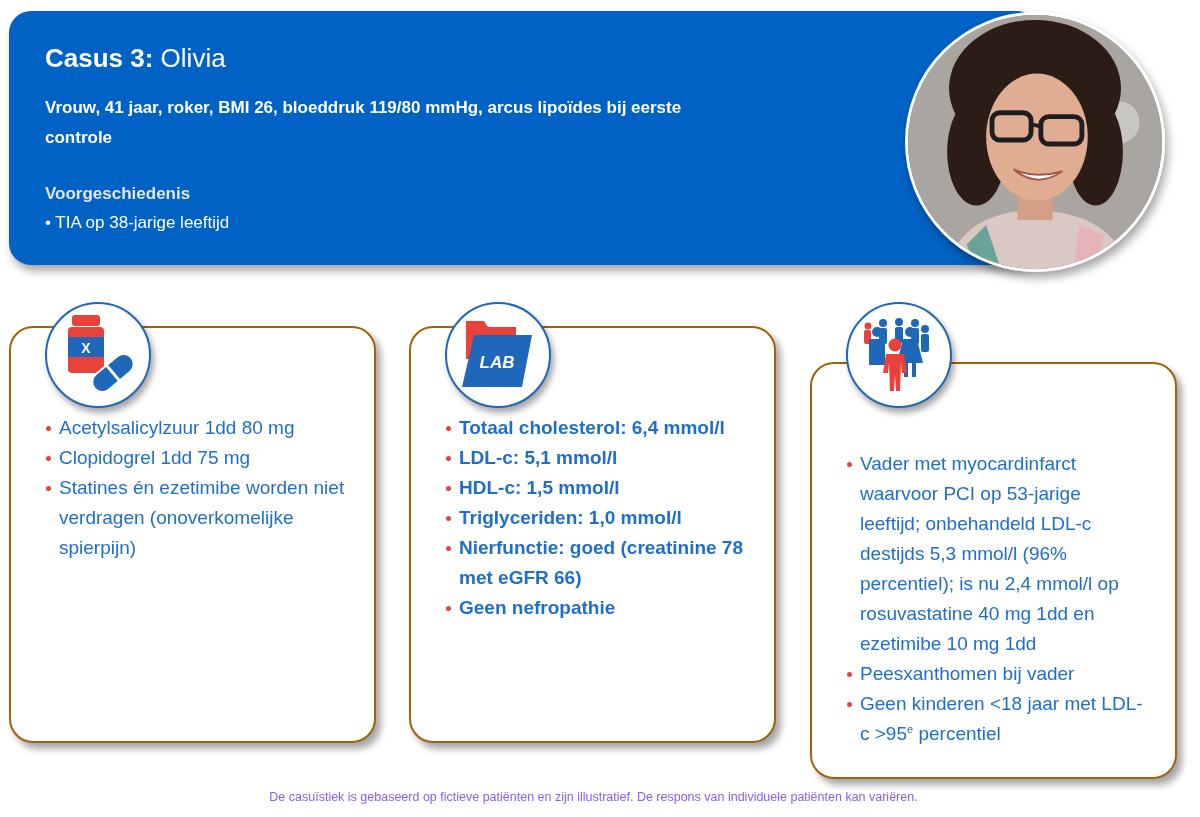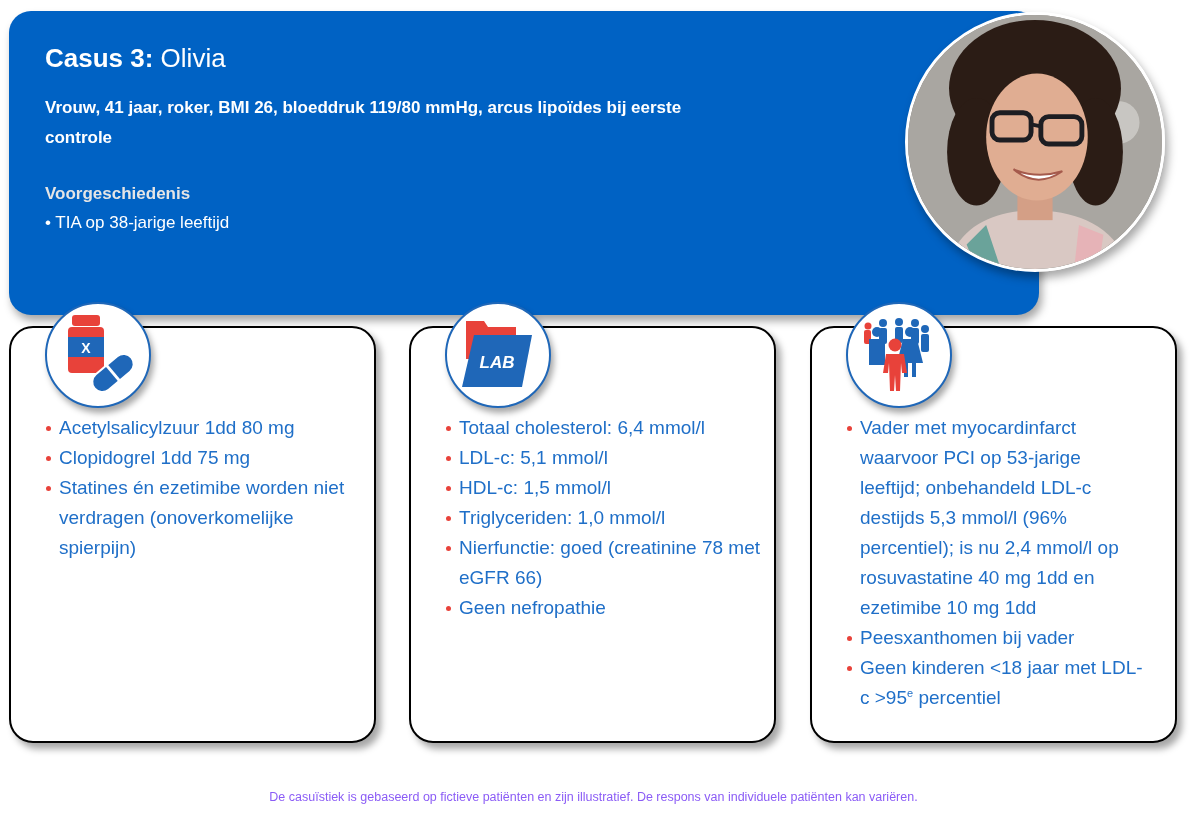--- a/index.html
+++ b/index.html
@@ -1,62 +1,62 @@
 <!DOCTYPE html>
 <html><head>
 <meta charset="utf-8">
 <style>
   * { box-sizing: border-box; margin: 0; padding: 0; }
   html, body { width: 1200px; height: 817px; background: #ffffff; overflow: hidden; }
   body { position: relative; font-family: "Liberation Sans", "DejaVu Sans", sans-serif; }
 
   .banner {
-    position: absolute; left: 9px; top: 11px; width: 1030px; height: 304px;
+    position: absolute; left: 9px; top: 11px; width: 1030px; height: 254px;
     background: #0062c4; border-radius: 22px;
     box-shadow: 3px 6px 8px rgba(0,0,0,0.35);
   }
   .banner-title { position: absolute; left: 36px; top: 30px; color: #fff; font-size: 26px; line-height: 34px; }
   .banner-title b { font-weight: 700; }
   .banner-title span.name { font-weight: 400; }
   .banner-desc { position: absolute; left: 36px; top: 82px; width: 640px; color: #fff; font-size: 17px; font-weight: 700; line-height: 30px; }
   .banner-hist-title { position: absolute; left: 36px; top: 170px; color: #e5e5e5; font-size: 17px; font-weight: 700; line-height: 26px; }
   .banner-hist-item { position: absolute; left: 36px; top: 199px; color: #fff; font-size: 17px; line-height: 26px; }
 
   .photo {
     position: absolute; left: 905px; top: 12px; width: 260px; height: 260px; border-radius: 50%;
     border: 3px solid #ffffff; box-shadow: 3px 6px 10px rgba(0,0,0,0.35);
     background: radial-gradient(circle at 70% 40%, #b8b5b0 0%, #8f8c88 40%, #6d6a66 100%);
     overflow: hidden;
   }
   .photo svg { width: 100%; height: 100%; display: block; }
 
   .card {
     position: absolute; top: 326px; width: 367px; height: 417px;
-    border: 2px solid #000000; border-radius: 24px; background: #fff;
+    border: 2px solid #a16207; border-radius: 24px; background: #fff;
     box-shadow: 5px 6px 7px rgba(0,0,0,0.35);
   }
   .card.c1 { left: 9px; }
   .card.c2 { left: 409px; }
-  .card.c3 { left: 810px; }
+  .card.c3 { left: 810px; margin-top: 36px; }
 
   .icon-circle {
     position: absolute; top: 302px; width: 106px; height: 106px; border-radius: 50%;
     background: #fff; border: 2px solid #1f67b8;
     box-shadow: 3px 5px 6px rgba(0,0,0,0.35);
     display: flex; align-items: center; justify-content: center; z-index: 2;
   }
   .icon-circle.i1 { left: 45px; }
   .icon-circle.i2 { left: 445px; justify-content: center; }
   .icon-circle.i3 { left: 846px; }
 
   .card ul { position: absolute; left: 34px; top: 85px; list-style: none; }
   .card li { position: relative; padding-left: 14px; color: #1f6fc8; font-size: 19px; line-height: 30px; }
   .card li::before { content: ""; position: absolute; left: 1px; top: 13px; width: 5px; height: 5px; border-radius: 50%; background: #e8423a; }
   .card.c1 li { width: 310px; }
-  .card.c2 li { width: 320px; }
+  .card.c2 li { width: 320px; font-weight: bold; }
   .card.c3 li { width: 300px; }
   .card li sup { font-size: 11px; line-height: 0; vertical-align: 7px; }
 
   .footer { position: absolute; left: 1px; top: 790px; width: 1185px; text-align: center; color: #8b5cf6; font-size: 12.5px; }
 </style>
 </head>
 <body>
 
 <div class="banner">
   <div class="banner-title">

